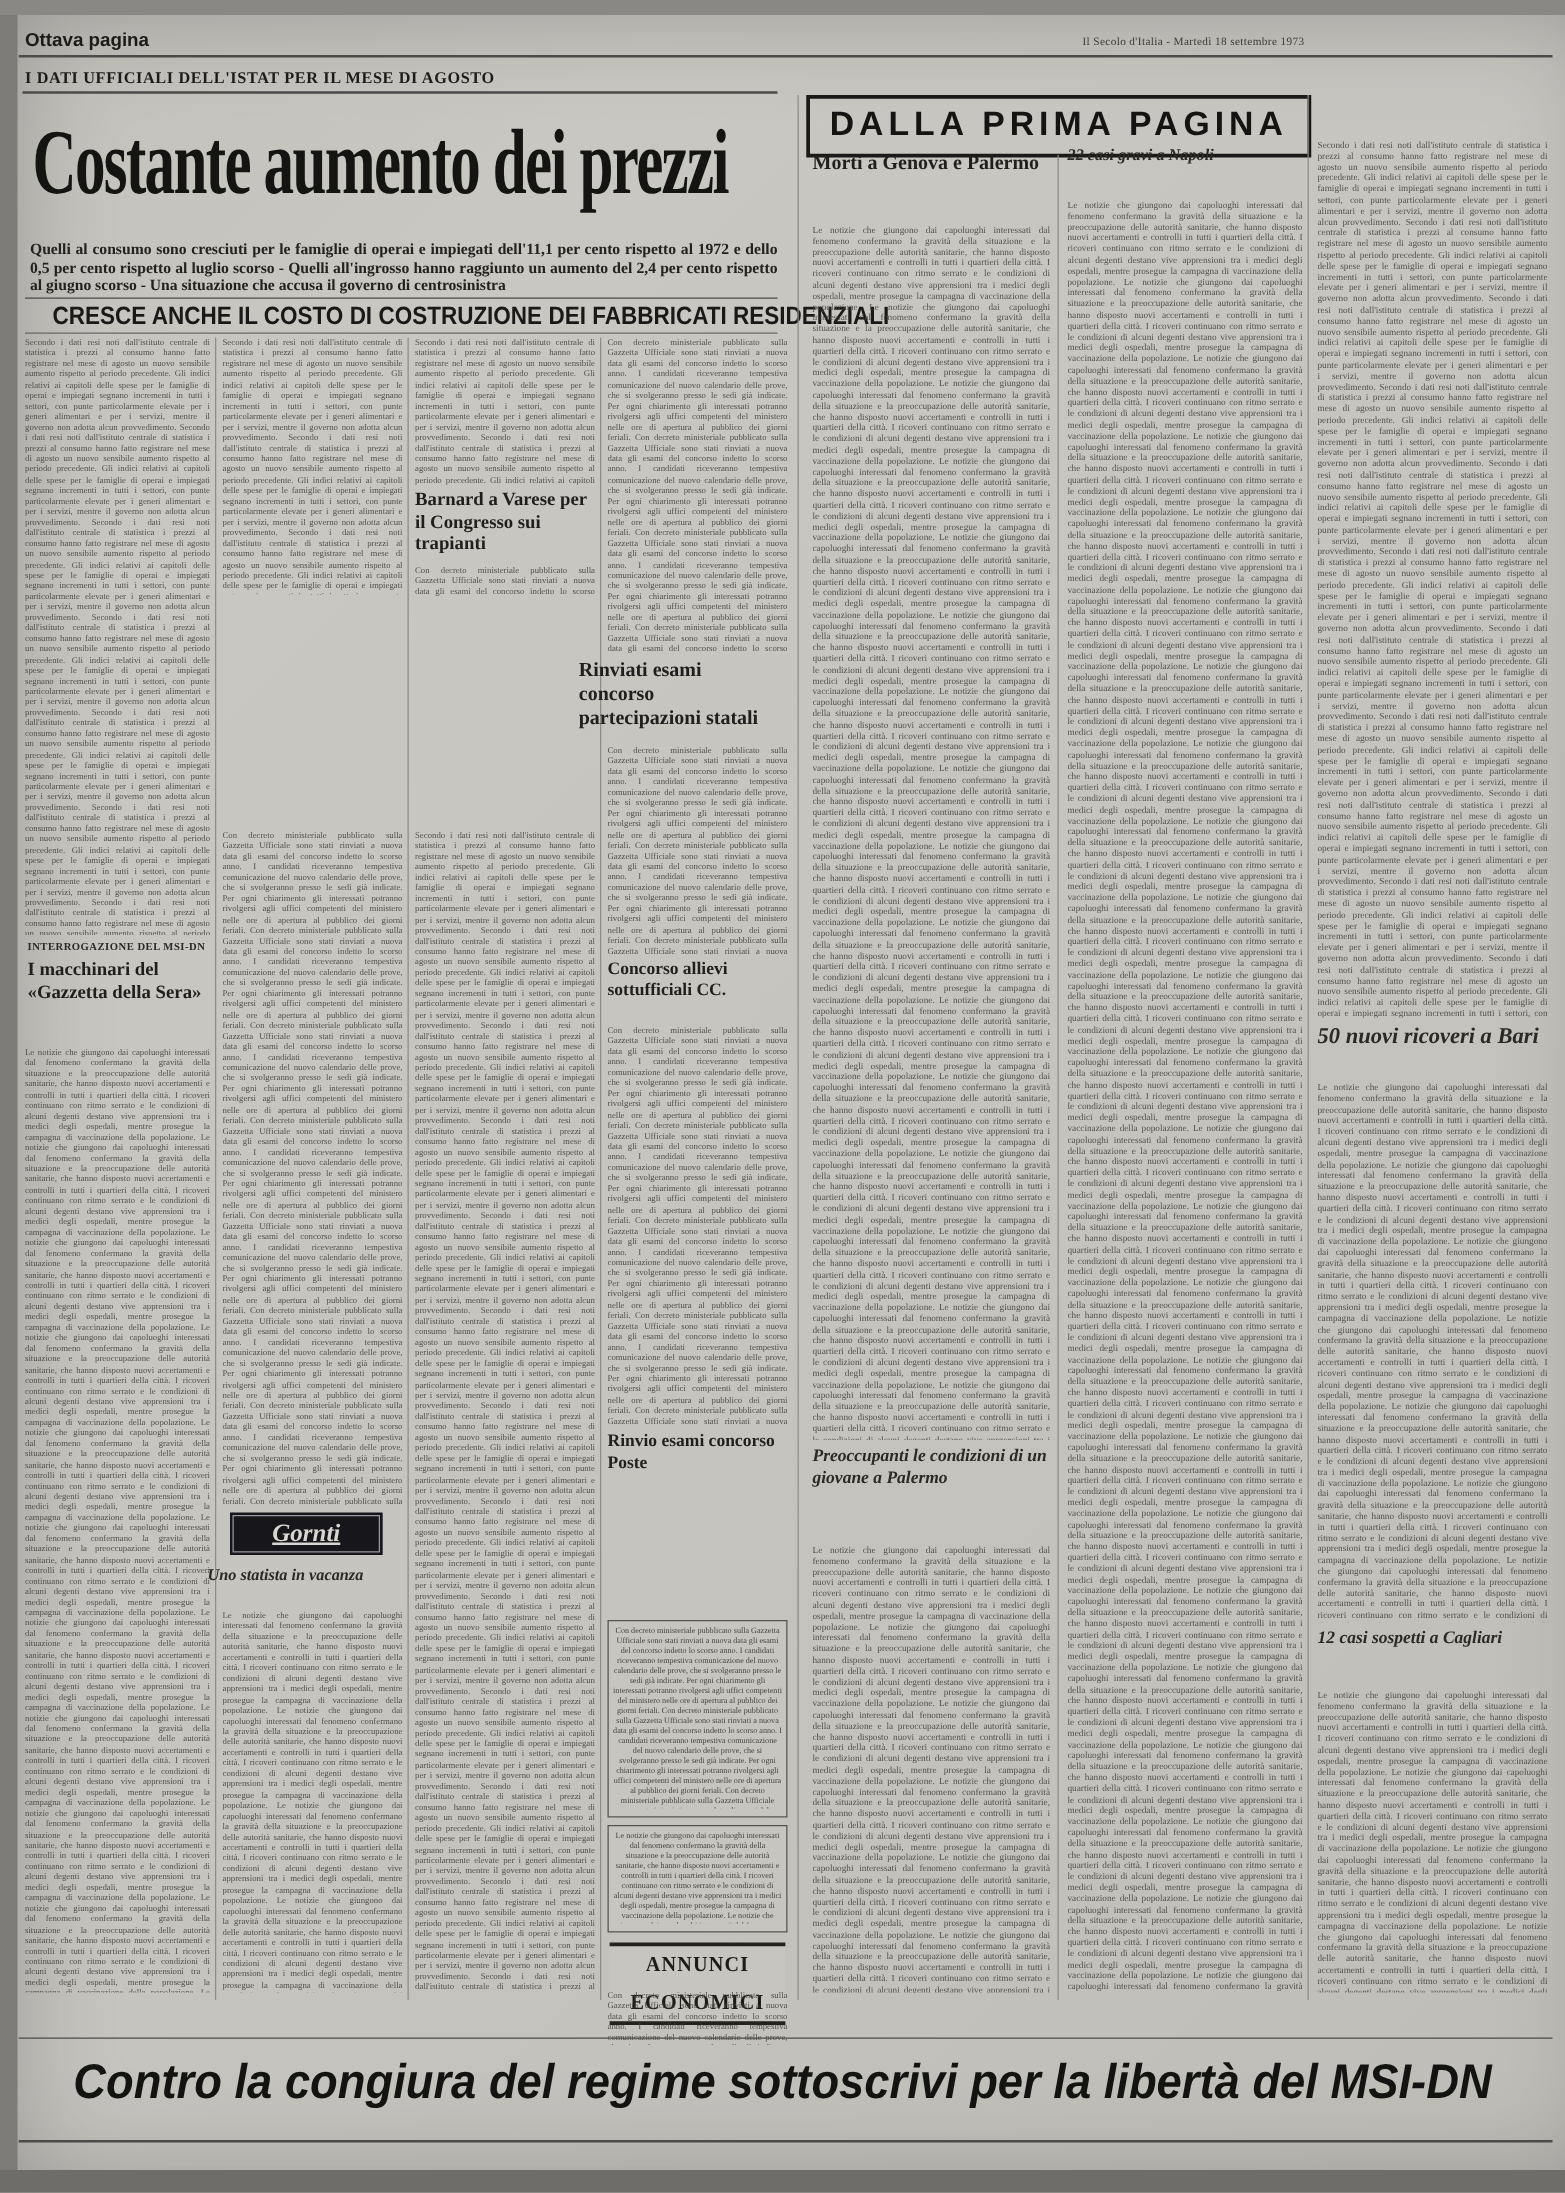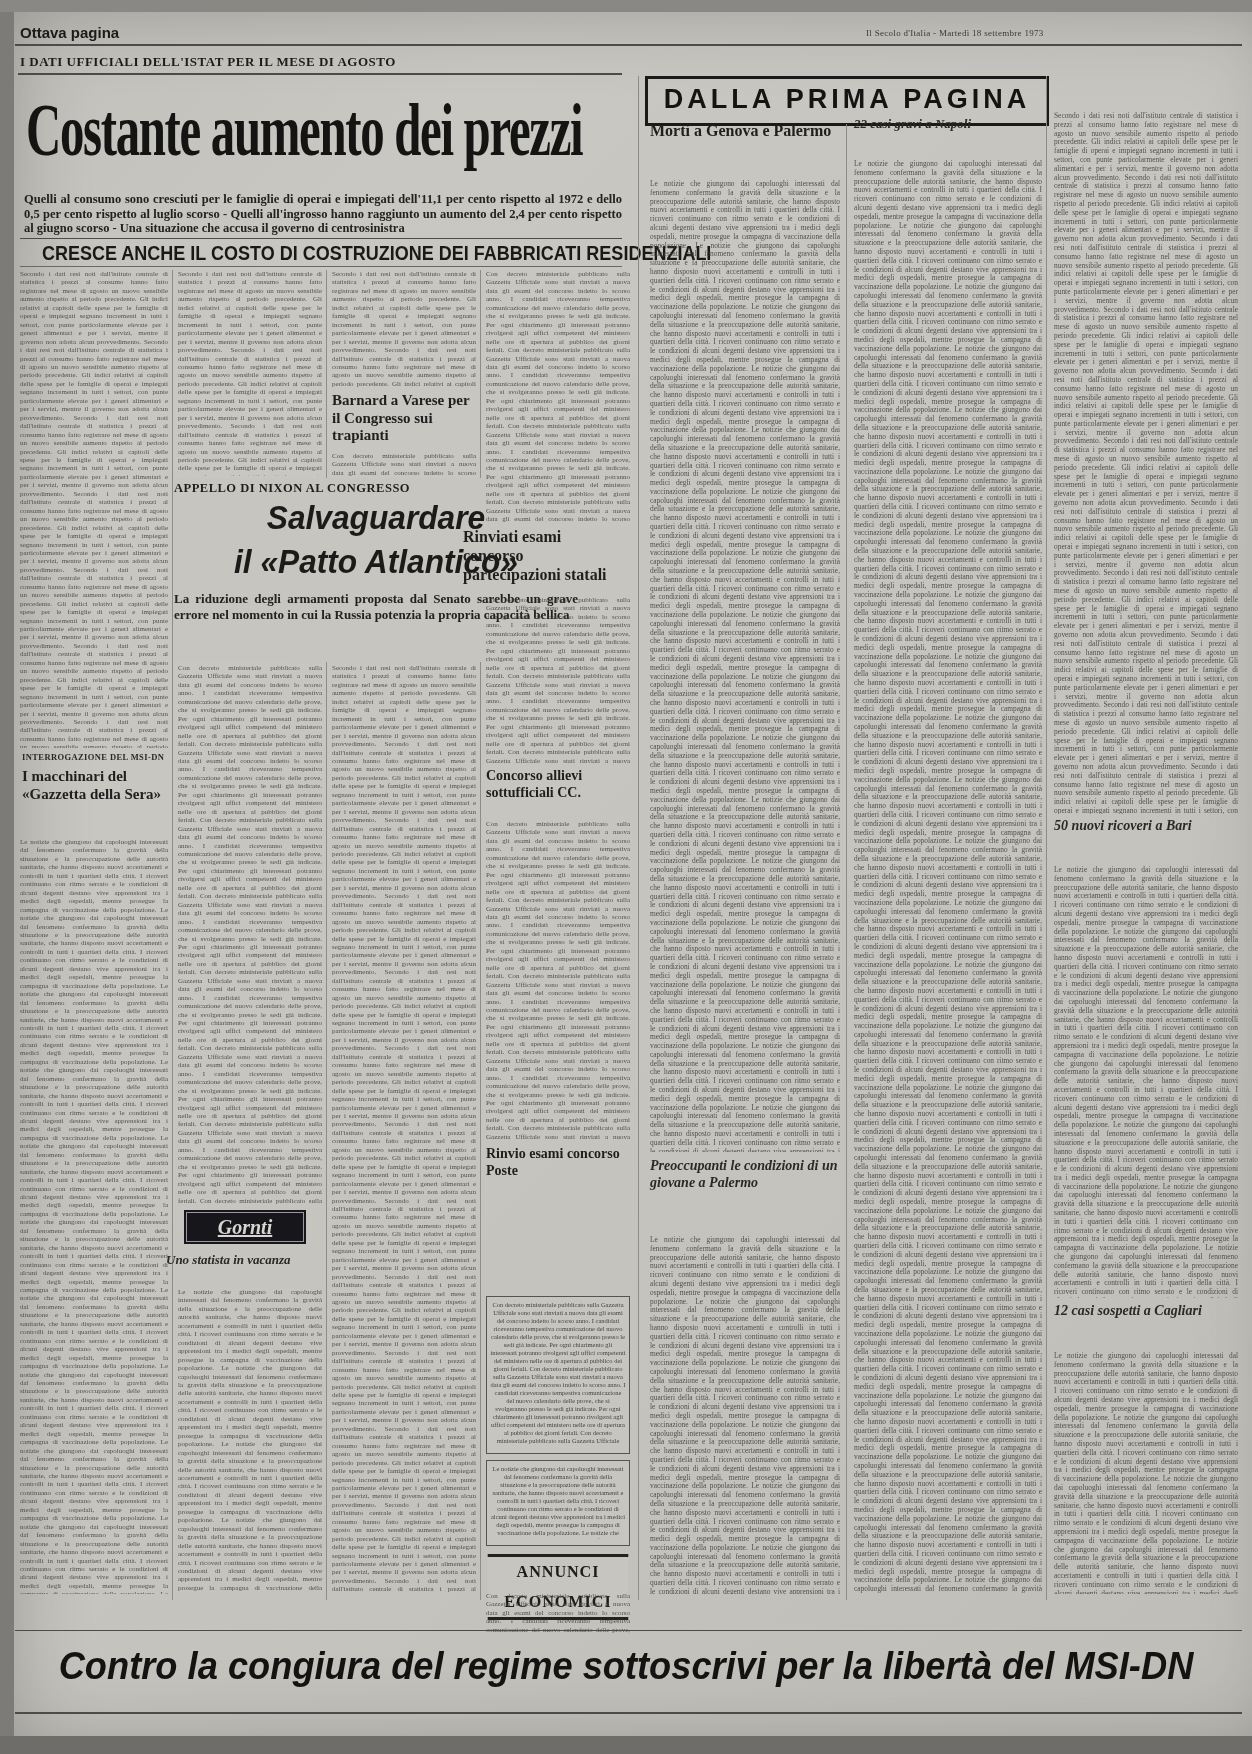--- a/index.html
+++ b/index.html
@@ -91,26 +91,20 @@
   <div class="body-block" style="left:178px;top:664px;width:144px;height:540px;">Con decreto ministeriale pubblicato sulla Gazzetta Ufficiale sono stati rinviati a nuova data gli esami del concorso indetto lo scorso anno. I candidati riceveranno tempestiva comunicazione del nuovo calendario delle prove, che si svolgeranno presso le sedi già indicate. Per ogni chiarimento gli interessati potranno rivolgersi agli uffici competenti del ministero nelle ore di apertura al pubblico dei giorni feriali. Con decreto ministeriale pubblicato sulla Gazzetta Ufficiale sono stati rinviati a nuova data gli esami del concorso indetto lo scorso anno. I candidati riceveranno tempestiva comunicazione del nuovo calendario delle prove, che si svolgeranno presso le sedi già indicate. Per ogni chiarimento gli interessati potranno rivolgersi agli uffici competenti del ministero nelle ore di apertura al pubblico dei giorni feriali. Con decreto ministeriale pubblicato sulla Gazzetta Ufficiale sono stati rinviati a nuova data gli esami del concorso indetto lo scorso anno. I candidati riceveranno tempestiva comunicazione del nuovo calendario delle prove, che si svolgeranno presso le sedi già indicate. Per ogni chiarimento gli interessati potranno rivolgersi agli uffici competenti del ministero nelle ore di apertura al pubblico dei giorni feriali. Con decreto ministeriale pubblicato sulla Gazzetta Ufficiale sono stati rinviati a nuova data gli esami del concorso indetto lo scorso anno. I candidati riceveranno tempestiva comunicazione del nuovo calendario delle prove, che si svolgeranno presso le sedi già indicate. Per ogni chiarimento gli interessati potranno rivolgersi agli uffici competenti del ministero nelle ore di apertura al pubblico dei giorni feriali. Con decreto ministeriale pubblicato sulla Gazzetta Ufficiale sono stati rinviati a nuova data gli esami del concorso indetto lo scorso anno. I candidati riceveranno tempestiva comunicazione del nuovo calendario delle prove, che si svolgeranno presso le sedi già indicate. Per ogni chiarimento gli interessati potranno rivolgersi agli uffici competenti del ministero nelle ore di apertura al pubblico dei giorni feriali. Con decreto ministeriale pubblicato sulla Gazzetta Ufficiale sono stati rinviati a nuova data gli esami del concorso indetto lo scorso anno. I candidati riceveranno tempestiva comunicazione del nuovo calendario delle prove, che si svolgeranno presso le sedi già indicate. Per ogni chiarimento gli interessati potranno rivolgersi agli uffici competenti del ministero nelle ore di apertura al pubblico dei giorni feriali. Con decreto ministeriale pubblicato sulla Gazzetta Ufficiale sono stati rinviati a nuova data gli esami del concorso indetto lo scorso anno. I candidati riceveranno tempestiva comunicazione del nuovo calendario delle prove, che si svolgeranno presso le sedi già indicate. Per ogni chiarimento gli interessati potranno rivolgersi agli uffici competenti del ministero nelle ore di apertura al pubblico dei giorni feriali. Con decreto ministeriale pubblicato sulla Gazzetta Ufficiale sono stati rinviati a nuova data gli esami del concorso indetto lo scorso anno. I candidati riceveranno tempestiva comunicazione del nuovo calendario delle prove, che si svolgeranno presso le sedi già indicate. Per ogni chiarimento gli interessati potranno rivolgersi agli uffici competenti del ministero nelle ore di apertura al pubblico dei giorni feriali. Con decreto ministeriale pubblicato sulla Gazzetta Ufficiale sono stati rinviati a nuova data gli esami del concorso indetto lo scorso anno. I candidati riceveranno tempestiva comunicazione del nuovo calendario delle prove, che si svolgeranno presso le sedi già indicate. Per ogni chiarimento gli interessati potranno rivolgersi agli uffici competenti del ministero nelle ore di apertura al pubblico dei giorni feriali. Con decreto ministeriale pubblicato sulla Gazzetta Ufficiale sono stati rinviati a nuova data gli esami del concorso indetto lo scorso anno. I candidati riceveranno tempestiva comunicazione del nuovo calendario delle prove, che si svolgeranno presso le sedi già indicate. Per ogni chiarimento gli interessati potranno rivolgersi agli uffici competenti del ministero nelle ore di apertura al pubblico dei giorni feriali.</div>
   <div class="abs logo-box" style="left:184px;top:1210px;width:122px;height:34px;text-decoration:underline;">Gornti</div>
   <div class="abs h-ital" style="left:166px;top:1252px;width:150px;font-size:13px;">Uno statista in vacanza</div>
   <div class="body-block" style="left:178px;top:1288px;width:144px;height:306px;">Le notizie che giungono dai capoluoghi interessati dal fenomeno confermano la gravità della situazione e la preoccupazione delle autorità sanitarie, che hanno disposto nuovi accertamenti e controlli in tutti i quartieri della città. I ricoveri continuano con ritmo serrato e le condizioni di alcuni degenti destano vive apprensioni tra i medici degli ospedali, mentre prosegue la campagna di vaccinazione della popolazione. Le notizie che giungono dai capoluoghi interessati dal fenomeno confermano la gravità della situazione e la preoccupazione delle autorità sanitarie, che hanno disposto nuovi accertamenti e controlli in tutti i quartieri della città. I ricoveri continuano con ritmo serrato e le condizioni di alcuni degenti destano vive apprensioni tra i medici degli ospedali, mentre prosegue la campagna di vaccinazione della popolazione. Le notizie che giungono dai capoluoghi interessati dal fenomeno confermano la gravità della situazione e la preoccupazione delle autorità sanitarie, che hanno disposto nuovi accertamenti e controlli in tutti i quartieri della città. I ricoveri continuano con ritmo serrato e le condizioni di alcuni degenti destano vive apprensioni tra i medici degli ospedali, mentre prosegue la campagna di vaccinazione della popolazione. Le notizie che giungono dai capoluoghi interessati dal fenomeno confermano la gravità della situazione e la preoccupazione delle autorità sanitarie, che hanno disposto nuovi accertamenti e controlli in tutti i quartieri della città. I ricoveri continuano con ritmo serrato e le condizioni di alcuni degenti destano vive apprensioni tra i medici degli ospedali, mentre prosegue la campagna di vaccinazione della popolazione. Le notizie che giungono dai capoluoghi interessati dal fenomeno confermano la gravità della situazione e la preoccupazione delle autorità sanitarie, che hanno disposto nuovi accertamenti e controlli in tutti i quartieri della città. I ricoveri continuano con ritmo serrato e le condizioni di alcuni degenti destano vive apprensioni tra i medici degli ospedali, mentre prosegue la campagna di vaccinazione della popolazione. Le notizie che giungono dai capoluoghi interessati dal fenomeno confermano la gravità della situazione e la preoccupazione delle autorità sanitarie, che hanno disposto nuovi accertamenti e controlli in tutti i quartieri della città. I ricoveri continuano con ritmo serrato e le condizioni di alcuni degenti destano vive apprensioni tra i medici degli ospedali, mentre prosegue la campagna di vaccinazione della popolazione.</div>
 
   <div class="body-block" style="left:332px;top:270px;width:144px;height:118px;">Secondo i dati resi noti dall'istituto centrale di statistica i prezzi al consumo hanno fatto registrare nel mese di agosto un nuovo sensibile aumento rispetto al periodo precedente. Gli indici relativi ai capitoli delle spese per le famiglie di operai e impiegati segnano incrementi in tutti i settori, con punte particolarmente elevate per i generi alimentari e per i servizi, mentre il governo non adotta alcun provvedimento. Secondo i dati resi noti dall'istituto centrale di statistica i prezzi al consumo hanno fatto registrare nel mese di agosto un nuovo sensibile aumento rispetto al periodo precedente. Gli indici relativi ai capitoli delle spese per le famiglie di operai e impiegati segnano incrementi in tutti i settori, con punte particolarmente elevate per i generi alimentari e per i servizi, mentre il governo non adotta alcun provvedimento. Secondo i dati resi noti dall'istituto centrale di statistica i prezzi al consumo hanno fatto registrare nel mese di agosto un nuovo sensibile aumento rispetto al periodo precedente. Gli indici relativi ai capitoli delle spese per le famiglie di operai e impiegati segnano incrementi in tutti i settori, con punte particolarmente elevate per i generi alimentari e per i servizi, mentre il governo non adotta alcun provvedimento.</div>
   <div class="abs h-serif" style="left:332px;top:392px;width:144px;font-size:15px;">Barnard a Varese per il Congresso sui trapianti</div>
   <div class="body-block" style="left:332px;top:452px;width:144px;height:26px;">Con decreto ministeriale pubblicato sulla Gazzetta Ufficiale sono stati rinviati a nuova data gli esami del concorso indetto lo scorso anno. I candidati riceveranno tempestiva comunicazione del nuovo calendario delle prove, che si svolgeranno presso le sedi già indicate. Per ogni chiarimento gli interessati potranno rivolgersi agli uffici competenti del ministero nelle ore di apertura al pubblico dei giorni feriali.</div>
   <div class="body-block" style="left:332px;top:664px;width:144px;height:930px;">Secondo i dati resi noti dall'istituto centrale di statistica i prezzi al consumo hanno fatto registrare nel mese di agosto un nuovo sensibile aumento rispetto al periodo precedente. Gli indici relativi ai capitoli delle spese per le famiglie di operai e impiegati segnano incrementi in tutti i settori, con punte particolarmente elevate per i generi alimentari e per i servizi, mentre il governo non adotta alcun provvedimento. Secondo i dati resi noti dall'istituto centrale di statistica i prezzi al consumo hanno fatto registrare nel mese di agosto un nuovo sensibile aumento rispetto al periodo precedente. Gli indici relativi ai capitoli delle spese per le famiglie di operai e impiegati segnano incrementi in tutti i settori, con punte particolarmente elevate per i generi alimentari e per i servizi, mentre il governo non adotta alcun provvedimento. Secondo i dati resi noti dall'istituto centrale di statistica i prezzi al consumo hanno fatto registrare nel mese di agosto un nuovo sensibile aumento rispetto al periodo precedente. Gli indici relativi ai capitoli delle spese per le famiglie di operai e impiegati segnano incrementi in tutti i settori, con punte particolarmente elevate per i generi alimentari e per i servizi, mentre il governo non adotta alcun provvedimento. Secondo i dati resi noti dall'istituto centrale di statistica i prezzi al consumo hanno fatto registrare nel mese di agosto un nuovo sensibile aumento rispetto al periodo precedente. Gli indici relativi ai capitoli delle spese per le famiglie di operai e impiegati segnano incrementi in tutti i settori, con punte particolarmente elevate per i generi alimentari e per i servizi, mentre il governo non adotta alcun provvedimento. Secondo i dati resi noti dall'istituto centrale di statistica i prezzi al consumo hanno fatto registrare nel mese di agosto un nuovo sensibile aumento rispetto al periodo precedente. Gli indici relativi ai capitoli delle spese per le famiglie di operai e impiegati segnano incrementi in tutti i settori, con punte particolarmente elevate per i generi alimentari e per i servizi, mentre il governo non adotta alcun provvedimento. Secondo i dati resi noti dall'istituto centrale di statistica i prezzi al consumo hanno fatto registrare nel mese di agosto un nuovo sensibile aumento rispetto al periodo precedente. Gli indici relativi ai capitoli delle spese per le famiglie di operai e impiegati segnano incrementi in tutti i settori, con punte particolarmente elevate per i generi alimentari e per i servizi, mentre il governo non adotta alcun provvedimento. Secondo i dati resi noti dall'istituto centrale di statistica i prezzi al consumo hanno fatto registrare nel mese di agosto un nuovo sensibile aumento rispetto al periodo precedente. Gli indici relativi ai capitoli delle spese per le famiglie di operai e impiegati segnano incrementi in tutti i settori, con punte particolarmente elevate per i generi alimentari e per i servizi, mentre il governo non adotta alcun provvedimento. Secondo i dati resi noti dall'istituto centrale di statistica i prezzi al consumo hanno fatto registrare nel mese di agosto un nuovo sensibile aumento rispetto al periodo precedente. Gli indici relativi ai capitoli delle spese per le famiglie di operai e impiegati segnano incrementi in tutti i settori, con punte particolarmente elevate per i generi alimentari e per i servizi, mentre il governo non adotta alcun provvedimento. Secondo i dati resi noti dall'istituto centrale di statistica i prezzi al consumo hanno fatto registrare nel mese di agosto un nuovo sensibile aumento rispetto al periodo precedente. Gli indici relativi ai capitoli delle spese per le famiglie di operai e impiegati segnano incrementi in tutti i settori, con punte particolarmente elevate per i generi alimentari e per i servizi, mentre il governo non adotta alcun provvedimento. Secondo i dati resi noti dall'istituto centrale di statistica i prezzi al consumo hanno fatto registrare nel mese di agosto un nuovo sensibile aumento rispetto al periodo precedente. Gli indici relativi ai capitoli delle spese per le famiglie di operai e impiegati segnano incrementi in tutti i settori, con punte particolarmente elevate per i generi alimentari e per i servizi, mentre il governo non adotta alcun provvedimento. Secondo i dati resi noti dall'istituto centrale di statistica i prezzi al consumo hanno fatto registrare nel mese di agosto un nuovo sensibile aumento rispetto al periodo precedente. Gli indici relativi ai capitoli delle spese per le famiglie di operai e impiegati segnano incrementi in tutti i settori, con punte particolarmente elevate per i generi alimentari e per i servizi, mentre il governo non adotta alcun provvedimento. Secondo i dati resi noti dall'istituto centrale di statistica i prezzi al consumo hanno fatto registrare nel mese di agosto un nuovo sensibile aumento rispetto al periodo precedente. Gli indici relativi ai capitoli delle spese per le famiglie di operai e impiegati segnano incrementi in tutti i settori, con punte particolarmente elevate per i generi alimentari e per i servizi, mentre il governo non adotta alcun provvedimento. Secondo i dati resi noti dall'istituto centrale di statistica i prezzi al consumo hanno fatto registrare nel mese di agosto un nuovo sensibile aumento rispetto al periodo precedente. Gli indici relativi ai capitoli delle spese per le famiglie di operai e impiegati segnano incrementi in tutti i settori, con punte particolarmente elevate per i generi alimentari e per i servizi, mentre il governo non adotta alcun provvedimento. Secondo i dati resi noti dall'istituto centrale di statistica i prezzi al consumo hanno fatto registrare nel mese di agosto un nuovo sensibile aumento rispetto al periodo precedente. Gli indici relativi ai capitoli delle spese per le famiglie di operai e impiegati segnano incrementi in tutti i settori, con punte particolarmente elevate per i generi alimentari e per i servizi, mentre il governo non adotta alcun provvedimento. Secondo i dati resi noti dall'istituto centrale di statistica i prezzi al consumo hanno fatto registrare nel mese di agosto un nuovo sensibile aumento rispetto al periodo precedente. Gli indici relativi ai capitoli delle spese per le famiglie di operai e impiegati segnano incrementi in tutti i settori, con punte particolarmente elevate per i generi alimentari e per i servizi, mentre il governo non adotta alcun provvedimento. Secondo i dati resi noti dall'istituto centrale di statistica i prezzi al consumo hanno fatto registrare nel mese di agosto un nuovo sensibile aumento rispetto al periodo precedente. Gli indici relativi ai capitoli delle spese per le famiglie di operai e impiegati segnano incrementi in tutti i settori, con punte particolarmente elevate per i generi alimentari e per i servizi, mentre il governo non adotta alcun provvedimento. Secondo i dati resi noti dall'istituto centrale di statistica i prezzi al consumo hanno fatto registrare nel mese di agosto un nuovo sensibile aumento rispetto al periodo precedente. Gli indici relativi ai capitoli delle spese per le famiglie di operai e impiegati segnano incrementi in tutti i settori, con punte particolarmente elevate per i generi alimentari e per i servizi, mentre il governo non adotta alcun provvedimento. Secondo i dati resi noti dall'istituto centrale di statistica i prezzi al consumo hanno fatto registrare nel mese di agosto un nuovo sensibile aumento rispetto al periodo precedente. Gli indici relativi ai capitoli delle spese per le famiglie di operai e impiegati segnano incrementi in tutti i settori, con punte particolarmente elevate per i generi alimentari e per i servizi, mentre il governo non adotta alcun provvedimento.</div>
 
-  <div class="abs cover" style="left:174px;top:478px;width:404px;height:184px;">
-    <div class="nixon-kicker" style="padding-top:3px;">APPELLO DI NIXON AL CONGRESSO</div>
-    <div class="nixon-head">Salvaguardare</div>
-    <div class="nixon-head">il «Patto Atlantico»</div>
-    <div class="nixon-deck" style="margin-top:7px;">La riduzione degli armamenti proposta dal Senato sarebbe un grave errore nel momento in cui la Russia potenzia la propria capacità bellica</div>
-  </div>
 
   <div class="body-block" style="left:486px;top:270px;width:144px;height:254px;">Con decreto ministeriale pubblicato sulla Gazzetta Ufficiale sono stati rinviati a nuova data gli esami del concorso indetto lo scorso anno. I candidati riceveranno tempestiva comunicazione del nuovo calendario delle prove, che si svolgeranno presso le sedi già indicate. Per ogni chiarimento gli interessati potranno rivolgersi agli uffici competenti del ministero nelle ore di apertura al pubblico dei giorni feriali. Con decreto ministeriale pubblicato sulla Gazzetta Ufficiale sono stati rinviati a nuova data gli esami del concorso indetto lo scorso anno. I candidati riceveranno tempestiva comunicazione del nuovo calendario delle prove, che si svolgeranno presso le sedi già indicate. Per ogni chiarimento gli interessati potranno rivolgersi agli uffici competenti del ministero nelle ore di apertura al pubblico dei giorni feriali. Con decreto ministeriale pubblicato sulla Gazzetta Ufficiale sono stati rinviati a nuova data gli esami del concorso indetto lo scorso anno. I candidati riceveranno tempestiva comunicazione del nuovo calendario delle prove, che si svolgeranno presso le sedi già indicate. Per ogni chiarimento gli interessati potranno rivolgersi agli uffici competenti del ministero nelle ore di apertura al pubblico dei giorni feriali. Con decreto ministeriale pubblicato sulla Gazzetta Ufficiale sono stati rinviati a nuova data gli esami del concorso indetto lo scorso anno. I candidati riceveranno tempestiva comunicazione del nuovo calendario delle prove, che si svolgeranno presso le sedi già indicate. Per ogni chiarimento gli interessati potranno rivolgersi agli uffici competenti del ministero nelle ore di apertura al pubblico dei giorni feriali. Con decreto ministeriale pubblicato sulla Gazzetta Ufficiale sono stati rinviati a nuova data gli esami del concorso indetto lo scorso anno. I candidati riceveranno tempestiva comunicazione del nuovo calendario delle prove, che si svolgeranno presso le sedi già indicate. Per ogni chiarimento gli interessati potranno rivolgersi agli uffici competenti del ministero nelle ore di apertura al pubblico dei giorni feriali. Con decreto ministeriale pubblicato sulla Gazzetta Ufficiale sono stati rinviati a nuova data gli esami del concorso indetto lo scorso anno. I candidati riceveranno tempestiva comunicazione del nuovo calendario delle prove, che si svolgeranno presso le sedi già indicate. Per ogni chiarimento gli interessati potranno rivolgersi agli uffici competenti del ministero nelle ore di apertura al pubblico dei giorni feriali.</div>
   <div class="abs h-serif" style="left:463px;top:528px;width:144px;font-size:16px;">Rinviati esami concorso partecipazioni statali</div>
   <div class="body-block" style="left:486px;top:596px;width:144px;height:168px;">Con decreto ministeriale pubblicato sulla Gazzetta Ufficiale sono stati rinviati a nuova data gli esami del concorso indetto lo scorso anno. I candidati riceveranno tempestiva comunicazione del nuovo calendario delle prove, che si svolgeranno presso le sedi già indicate. Per ogni chiarimento gli interessati potranno rivolgersi agli uffici competenti del ministero nelle ore di apertura al pubblico dei giorni feriali. Con decreto ministeriale pubblicato sulla Gazzetta Ufficiale sono stati rinviati a nuova data gli esami del concorso indetto lo scorso anno. I candidati riceveranno tempestiva comunicazione del nuovo calendario delle prove, che si svolgeranno presso le sedi già indicate. Per ogni chiarimento gli interessati potranno rivolgersi agli uffici competenti del ministero nelle ore di apertura al pubblico dei giorni feriali. Con decreto ministeriale pubblicato sulla Gazzetta Ufficiale sono stati rinviati a nuova data gli esami del concorso indetto lo scorso anno. I candidati riceveranno tempestiva comunicazione del nuovo calendario delle prove, che si svolgeranno presso le sedi già indicate. Per ogni chiarimento gli interessati potranno rivolgersi agli uffici competenti del ministero nelle ore di apertura al pubblico dei giorni feriali. Con decreto ministeriale pubblicato sulla Gazzetta Ufficiale sono stati rinviati a nuova data gli esami del concorso indetto lo scorso anno. I candidati riceveranno tempestiva comunicazione del nuovo calendario delle prove, che si svolgeranno presso le sedi già indicate. Per ogni chiarimento gli interessati potranno rivolgersi agli uffici competenti del ministero nelle ore di apertura al pubblico dei giorni feriali.</div>
   <div class="abs h-serif" style="left:486px;top:768px;width:144px;font-size:14px;">Concorso allievi sottufficiali CC.</div>
   <div class="body-block" style="left:486px;top:820px;width:144px;height:320px;">Con decreto ministeriale pubblicato sulla Gazzetta Ufficiale sono stati rinviati a nuova data gli esami del concorso indetto lo scorso anno. I candidati riceveranno tempestiva comunicazione del nuovo calendario delle prove, che si svolgeranno presso le sedi già indicate. Per ogni chiarimento gli interessati potranno rivolgersi agli uffici competenti del ministero nelle ore di apertura al pubblico dei giorni feriali. Con decreto ministeriale pubblicato sulla Gazzetta Ufficiale sono stati rinviati a nuova data gli esami del concorso indetto lo scorso anno. I candidati riceveranno tempestiva comunicazione del nuovo calendario delle prove, che si svolgeranno presso le sedi già indicate. Per ogni chiarimento gli interessati potranno rivolgersi agli uffici competenti del ministero nelle ore di apertura al pubblico dei giorni feriali. Con decreto ministeriale pubblicato sulla Gazzetta Ufficiale sono stati rinviati a nuova data gli esami del concorso indetto lo scorso anno. I candidati riceveranno tempestiva comunicazione del nuovo calendario delle prove, che si svolgeranno presso le sedi già indicate. Per ogni chiarimento gli interessati potranno rivolgersi agli uffici competenti del ministero nelle ore di apertura al pubblico dei giorni feriali. Con decreto ministeriale pubblicato sulla Gazzetta Ufficiale sono stati rinviati a nuova data gli esami del concorso indetto lo scorso anno. I candidati riceveranno tempestiva comunicazione del nuovo calendario delle prove, che si svolgeranno presso le sedi già indicate. Per ogni chiarimento gli interessati potranno rivolgersi agli uffici competenti del ministero nelle ore di apertura al pubblico dei giorni feriali. Con decreto ministeriale pubblicato sulla Gazzetta Ufficiale sono stati rinviati a nuova data gli esami del concorso indetto lo scorso anno. I candidati riceveranno tempestiva comunicazione del nuovo calendario delle prove, che si svolgeranno presso le sedi già indicate. Per ogni chiarimento gli interessati potranno rivolgersi agli uffici competenti del ministero nelle ore di apertura al pubblico dei giorni feriali. Con decreto ministeriale pubblicato sulla Gazzetta Ufficiale sono stati rinviati a nuova data gli esami del concorso indetto lo scorso anno. I candidati riceveranno tempestiva comunicazione del nuovo calendario delle prove, che si svolgeranno presso le sedi già indicate. Per ogni chiarimento gli interessati potranno rivolgersi agli uffici competenti del ministero nelle ore di apertura al pubblico dei giorni feriali. Con decreto ministeriale pubblicato sulla Gazzetta Ufficiale sono stati rinviati a nuova data gli esami del concorso indetto lo scorso anno. I candidati riceveranno tempestiva comunicazione del nuovo calendario delle prove, che si svolgeranno presso le sedi già indicate. Per ogni chiarimento gli interessati potranno rivolgersi agli uffici competenti del ministero nelle ore di apertura al pubblico dei giorni feriali.</div>
   <div class="abs h-serif" style="left:486px;top:1146px;width:144px;font-size:14px;">Rinvio esami concorso Poste</div>
 
 
   <div class="abs names-box cover" style="left:486px;top:1296px;width:144px;height:158px;padding:4px 3px;box-sizing:border-box;">
@@ -125,21 +119,21 @@
 
   <div class="abs h-serif" style="left:650px;top:122px;width:192px;font-size:16px;">Morti a Genova e Palermo</div>
   <div class="body-block lg" style="left:650px;top:180px;width:190px;height:972px;">Le notizie che giungono dai capoluoghi interessati dal fenomeno confermano la gravità della situazione e la preoccupazione delle autorità sanitarie, che hanno disposto nuovi accertamenti e controlli in tutti i quartieri della città. I ricoveri continuano con ritmo serrato e le condizioni di alcuni degenti destano vive apprensioni tra i medici degli ospedali, mentre prosegue la campagna di vaccinazione della popolazione. Le notizie che giungono dai capoluoghi interessati dal fenomeno confermano la gravità della situazione e la preoccupazione delle autorità sanitarie, che hanno disposto nuovi accertamenti e controlli in tutti i quartieri della città. I ricoveri continuano con ritmo serrato e le condizioni di alcuni degenti destano vive apprensioni tra i medici degli ospedali, mentre prosegue la campagna di vaccinazione della popolazione. Le notizie che giungono dai capoluoghi interessati dal fenomeno confermano la gravità della situazione e la preoccupazione delle autorità sanitarie, che hanno disposto nuovi accertamenti e controlli in tutti i quartieri della città. I ricoveri continuano con ritmo serrato e le condizioni di alcuni degenti destano vive apprensioni tra i medici degli ospedali, mentre prosegue la campagna di vaccinazione della popolazione. Le notizie che giungono dai capoluoghi interessati dal fenomeno confermano la gravità della situazione e la preoccupazione delle autorità sanitarie, che hanno disposto nuovi accertamenti e controlli in tutti i quartieri della città. I ricoveri continuano con ritmo serrato e le condizioni di alcuni degenti destano vive apprensioni tra i medici degli ospedali, mentre prosegue la campagna di vaccinazione della popolazione. Le notizie che giungono dai capoluoghi interessati dal fenomeno confermano la gravità della situazione e la preoccupazione delle autorità sanitarie, che hanno disposto nuovi accertamenti e controlli in tutti i quartieri della città. I ricoveri continuano con ritmo serrato e le condizioni di alcuni degenti destano vive apprensioni tra i medici degli ospedali, mentre prosegue la campagna di vaccinazione della popolazione. Le notizie che giungono dai capoluoghi interessati dal fenomeno confermano la gravità della situazione e la preoccupazione delle autorità sanitarie, che hanno disposto nuovi accertamenti e controlli in tutti i quartieri della città. I ricoveri continuano con ritmo serrato e le condizioni di alcuni degenti destano vive apprensioni tra i medici degli ospedali, mentre prosegue la campagna di vaccinazione della popolazione. Le notizie che giungono dai capoluoghi interessati dal fenomeno confermano la gravità della situazione e la preoccupazione delle autorità sanitarie, che hanno disposto nuovi accertamenti e controlli in tutti i quartieri della città. I ricoveri continuano con ritmo serrato e le condizioni di alcuni degenti destano vive apprensioni tra i medici degli ospedali, mentre prosegue la campagna di vaccinazione della popolazione. Le notizie che giungono dai capoluoghi interessati dal fenomeno confermano la gravità della situazione e la preoccupazione delle autorità sanitarie, che hanno disposto nuovi accertamenti e controlli in tutti i quartieri della città. I ricoveri continuano con ritmo serrato e le condizioni di alcuni degenti destano vive apprensioni tra i medici degli ospedali, mentre prosegue la campagna di vaccinazione della popolazione. Le notizie che giungono dai capoluoghi interessati dal fenomeno confermano la gravità della situazione e la preoccupazione delle autorità sanitarie, che hanno disposto nuovi accertamenti e controlli in tutti i quartieri della città. I ricoveri continuano con ritmo serrato e le condizioni di alcuni degenti destano vive apprensioni tra i medici degli ospedali, mentre prosegue la campagna di vaccinazione della popolazione. Le notizie che giungono dai capoluoghi interessati dal fenomeno confermano la gravità della situazione e la preoccupazione delle autorità sanitarie, che hanno disposto nuovi accertamenti e controlli in tutti i quartieri della città. I ricoveri continuano con ritmo serrato e le condizioni di alcuni degenti destano vive apprensioni tra i medici degli ospedali, mentre prosegue la campagna di vaccinazione della popolazione. Le notizie che giungono dai capoluoghi interessati dal fenomeno confermano la gravità della situazione e la preoccupazione delle autorità sanitarie, che hanno disposto nuovi accertamenti e controlli in tutti i quartieri della città. I ricoveri continuano con ritmo serrato e le condizioni di alcuni degenti destano vive apprensioni tra i medici degli ospedali, mentre prosegue la campagna di vaccinazione della popolazione. Le notizie che giungono dai capoluoghi interessati dal fenomeno confermano la gravità della situazione e la preoccupazione delle autorità sanitarie, che hanno disposto nuovi accertamenti e controlli in tutti i quartieri della città. I ricoveri continuano con ritmo serrato e le condizioni di alcuni degenti destano vive apprensioni tra i medici degli ospedali, mentre prosegue la campagna di vaccinazione della popolazione. Le notizie che giungono dai capoluoghi interessati dal fenomeno confermano la gravità della situazione e la preoccupazione delle autorità sanitarie, che hanno disposto nuovi accertamenti e controlli in tutti i quartieri della città. I ricoveri continuano con ritmo serrato e le condizioni di alcuni degenti destano vive apprensioni tra i medici degli ospedali, mentre prosegue la campagna di vaccinazione della popolazione. Le notizie che giungono dai capoluoghi interessati dal fenomeno confermano la gravità della situazione e la preoccupazione delle autorità sanitarie, che hanno disposto nuovi accertamenti e controlli in tutti i quartieri della città. I ricoveri continuano con ritmo serrato e le condizioni di alcuni degenti destano vive apprensioni tra i medici degli ospedali, mentre prosegue la campagna di vaccinazione della popolazione. Le notizie che giungono dai capoluoghi interessati dal fenomeno confermano la gravità della situazione e la preoccupazione delle autorità sanitarie, che hanno disposto nuovi accertamenti e controlli in tutti i quartieri della città. I ricoveri continuano con ritmo serrato e le condizioni di alcuni degenti destano vive apprensioni tra i medici degli ospedali, mentre prosegue la campagna di vaccinazione della popolazione. Le notizie che giungono dai capoluoghi interessati dal fenomeno confermano la gravità della situazione e la preoccupazione delle autorità sanitarie, che hanno disposto nuovi accertamenti e controlli in tutti i quartieri della città. I ricoveri continuano con ritmo serrato e le condizioni di alcuni degenti destano vive apprensioni tra i medici degli ospedali, mentre prosegue la campagna di vaccinazione della popolazione. Le notizie che giungono dai capoluoghi interessati dal fenomeno confermano la gravità della situazione e la preoccupazione delle autorità sanitarie, che hanno disposto nuovi accertamenti e controlli in tutti i quartieri della città. I ricoveri continuano con ritmo serrato e le condizioni di alcuni degenti destano vive apprensioni tra i medici degli ospedali, mentre prosegue la campagna di vaccinazione della popolazione. Le notizie che giungono dai capoluoghi interessati dal fenomeno confermano la gravità della situazione e la preoccupazione delle autorità sanitarie, che hanno disposto nuovi accertamenti e controlli in tutti i quartieri della città. I ricoveri continuano con ritmo serrato e le condizioni di alcuni degenti destano vive apprensioni tra i medici degli ospedali, mentre prosegue la campagna di vaccinazione della popolazione.</div>
   <div class="abs h-ital" style="left:650px;top:1158px;width:190px;font-size:14px;">Preoccupanti le condizioni di un giovane a Palermo</div>
   <div class="body-block lg" style="left:650px;top:1236px;width:190px;height:358px;">Le notizie che giungono dai capoluoghi interessati dal fenomeno confermano la gravità della situazione e la preoccupazione delle autorità sanitarie, che hanno disposto nuovi accertamenti e controlli in tutti i quartieri della città. I ricoveri continuano con ritmo serrato e le condizioni di alcuni degenti destano vive apprensioni tra i medici degli ospedali, mentre prosegue la campagna di vaccinazione della popolazione. Le notizie che giungono dai capoluoghi interessati dal fenomeno confermano la gravità della situazione e la preoccupazione delle autorità sanitarie, che hanno disposto nuovi accertamenti e controlli in tutti i quartieri della città. I ricoveri continuano con ritmo serrato e le condizioni di alcuni degenti destano vive apprensioni tra i medici degli ospedali, mentre prosegue la campagna di vaccinazione della popolazione. Le notizie che giungono dai capoluoghi interessati dal fenomeno confermano la gravità della situazione e la preoccupazione delle autorità sanitarie, che hanno disposto nuovi accertamenti e controlli in tutti i quartieri della città. I ricoveri continuano con ritmo serrato e le condizioni di alcuni degenti destano vive apprensioni tra i medici degli ospedali, mentre prosegue la campagna di vaccinazione della popolazione. Le notizie che giungono dai capoluoghi interessati dal fenomeno confermano la gravità della situazione e la preoccupazione delle autorità sanitarie, che hanno disposto nuovi accertamenti e controlli in tutti i quartieri della città. I ricoveri continuano con ritmo serrato e le condizioni di alcuni degenti destano vive apprensioni tra i medici degli ospedali, mentre prosegue la campagna di vaccinazione della popolazione. Le notizie che giungono dai capoluoghi interessati dal fenomeno confermano la gravità della situazione e la preoccupazione delle autorità sanitarie, che hanno disposto nuovi accertamenti e controlli in tutti i quartieri della città. I ricoveri continuano con ritmo serrato e le condizioni di alcuni degenti destano vive apprensioni tra i medici degli ospedali, mentre prosegue la campagna di vaccinazione della popolazione. Le notizie che giungono dai capoluoghi interessati dal fenomeno confermano la gravità della situazione e la preoccupazione delle autorità sanitarie, che hanno disposto nuovi accertamenti e controlli in tutti i quartieri della città. I ricoveri continuano con ritmo serrato e le condizioni di alcuni degenti destano vive apprensioni tra i medici degli ospedali, mentre prosegue la campagna di vaccinazione della popolazione. Le notizie che giungono dai capoluoghi interessati dal fenomeno confermano la gravità della situazione e la preoccupazione delle autorità sanitarie, che hanno disposto nuovi accertamenti e controlli in tutti i quartieri della città. I ricoveri continuano con ritmo serrato e le condizioni di alcuni degenti destano vive apprensioni tra i medici degli ospedali, mentre prosegue la campagna di vaccinazione della popolazione. Le notizie che giungono dai capoluoghi interessati dal fenomeno confermano la gravità della situazione e la preoccupazione delle autorità sanitarie, che hanno disposto nuovi accertamenti e controlli in tutti i quartieri della città. I ricoveri continuano con ritmo serrato e le condizioni di alcuni degenti destano vive apprensioni tra i medici degli ospedali, mentre prosegue la campagna di vaccinazione della popolazione.</div>
 
   <div class="abs h-ital" style="left:854px;top:116px;width:188px;font-size:13px;">22 casi gravi a Napoli</div>
   <div class="body-block lg" style="left:854px;top:160px;width:188px;height:1434px;">Le notizie che giungono dai capoluoghi interessati dal fenomeno confermano la gravità della situazione e la preoccupazione delle autorità sanitarie, che hanno disposto nuovi accertamenti e controlli in tutti i quartieri della città. I ricoveri continuano con ritmo serrato e le condizioni di alcuni degenti destano vive apprensioni tra i medici degli ospedali, mentre prosegue la campagna di vaccinazione della popolazione. Le notizie che giungono dai capoluoghi interessati dal fenomeno confermano la gravità della situazione e la preoccupazione delle autorità sanitarie, che hanno disposto nuovi accertamenti e controlli in tutti i quartieri della città. I ricoveri continuano con ritmo serrato e le condizioni di alcuni degenti destano vive apprensioni tra i medici degli ospedali, mentre prosegue la campagna di vaccinazione della popolazione. Le notizie che giungono dai capoluoghi interessati dal fenomeno confermano la gravità della situazione e la preoccupazione delle autorità sanitarie, che hanno disposto nuovi accertamenti e controlli in tutti i quartieri della città. I ricoveri continuano con ritmo serrato e le condizioni di alcuni degenti destano vive apprensioni tra i medici degli ospedali, mentre prosegue la campagna di vaccinazione della popolazione. Le notizie che giungono dai capoluoghi interessati dal fenomeno confermano la gravità della situazione e la preoccupazione delle autorità sanitarie, che hanno disposto nuovi accertamenti e controlli in tutti i quartieri della città. I ricoveri continuano con ritmo serrato e le condizioni di alcuni degenti destano vive apprensioni tra i medici degli ospedali, mentre prosegue la campagna di vaccinazione della popolazione. Le notizie che giungono dai capoluoghi interessati dal fenomeno confermano la gravità della situazione e la preoccupazione delle autorità sanitarie, che hanno disposto nuovi accertamenti e controlli in tutti i quartieri della città. I ricoveri continuano con ritmo serrato e le condizioni di alcuni degenti destano vive apprensioni tra i medici degli ospedali, mentre prosegue la campagna di vaccinazione della popolazione. Le notizie che giungono dai capoluoghi interessati dal fenomeno confermano la gravità della situazione e la preoccupazione delle autorità sanitarie, che hanno disposto nuovi accertamenti e controlli in tutti i quartieri della città. I ricoveri continuano con ritmo serrato e le condizioni di alcuni degenti destano vive apprensioni tra i medici degli ospedali, mentre prosegue la campagna di vaccinazione della popolazione. Le notizie che giungono dai capoluoghi interessati dal fenomeno confermano la gravità della situazione e la preoccupazione delle autorità sanitarie, che hanno disposto nuovi accertamenti e controlli in tutti i quartieri della città. I ricoveri continuano con ritmo serrato e le condizioni di alcuni degenti destano vive apprensioni tra i medici degli ospedali, mentre prosegue la campagna di vaccinazione della popolazione. Le notizie che giungono dai capoluoghi interessati dal fenomeno confermano la gravità della situazione e la preoccupazione delle autorità sanitarie, che hanno disposto nuovi accertamenti e controlli in tutti i quartieri della città. I ricoveri continuano con ritmo serrato e le condizioni di alcuni degenti destano vive apprensioni tra i medici degli ospedali, mentre prosegue la campagna di vaccinazione della popolazione. Le notizie che giungono dai capoluoghi interessati dal fenomeno confermano la gravità della situazione e la preoccupazione delle autorità sanitarie, che hanno disposto nuovi accertamenti e controlli in tutti i quartieri della città. I ricoveri continuano con ritmo serrato e le condizioni di alcuni degenti destano vive apprensioni tra i medici degli ospedali, mentre prosegue la campagna di vaccinazione della popolazione. Le notizie che giungono dai capoluoghi interessati dal fenomeno confermano la gravità della situazione e la preoccupazione delle autorità sanitarie, che hanno disposto nuovi accertamenti e controlli in tutti i quartieri della città. I ricoveri continuano con ritmo serrato e le condizioni di alcuni degenti destano vive apprensioni tra i medici degli ospedali, mentre prosegue la campagna di vaccinazione della popolazione. Le notizie che giungono dai capoluoghi interessati dal fenomeno confermano la gravità della situazione e la preoccupazione delle autorità sanitarie, che hanno disposto nuovi accertamenti e controlli in tutti i quartieri della città. I ricoveri continuano con ritmo serrato e le condizioni di alcuni degenti destano vive apprensioni tra i medici degli ospedali, mentre prosegue la campagna di vaccinazione della popolazione. Le notizie che giungono dai capoluoghi interessati dal fenomeno confermano la gravità della situazione e la preoccupazione delle autorità sanitarie, che hanno disposto nuovi accertamenti e controlli in tutti i quartieri della città. I ricoveri continuano con ritmo serrato e le condizioni di alcuni degenti destano vive apprensioni tra i medici degli ospedali, mentre prosegue la campagna di vaccinazione della popolazione. Le notizie che giungono dai capoluoghi interessati dal fenomeno confermano la gravità della situazione e la preoccupazione delle autorità sanitarie, che hanno disposto nuovi accertamenti e controlli in tutti i quartieri della città. I ricoveri continuano con ritmo serrato e le condizioni di alcuni degenti destano vive apprensioni tra i medici degli ospedali, mentre prosegue la campagna di vaccinazione della popolazione. Le notizie che giungono dai capoluoghi interessati dal fenomeno confermano la gravità della situazione e la preoccupazione delle autorità sanitarie, che hanno disposto nuovi accertamenti e controlli in tutti i quartieri della città. I ricoveri continuano con ritmo serrato e le condizioni di alcuni degenti destano vive apprensioni tra i medici degli ospedali, mentre prosegue la campagna di vaccinazione della popolazione. Le notizie che giungono dai capoluoghi interessati dal fenomeno confermano la gravità della situazione e la preoccupazione delle autorità sanitarie, che hanno disposto nuovi accertamenti e controlli in tutti i quartieri della città. I ricoveri continuano con ritmo serrato e le condizioni di alcuni degenti destano vive apprensioni tra i medici degli ospedali, mentre prosegue la campagna di vaccinazione della popolazione. Le notizie che giungono dai capoluoghi interessati dal fenomeno confermano la gravità della situazione e la preoccupazione delle autorità sanitarie, che hanno disposto nuovi accertamenti e controlli in tutti i quartieri della città. I ricoveri continuano con ritmo serrato e le condizioni di alcuni degenti destano vive apprensioni tra i medici degli ospedali, mentre prosegue la campagna di vaccinazione della popolazione. Le notizie che giungono dai capoluoghi interessati dal fenomeno confermano la gravità della situazione e la preoccupazione delle autorità sanitarie, che hanno disposto nuovi accertamenti e controlli in tutti i quartieri della città. I ricoveri continuano con ritmo serrato e le condizioni di alcuni degenti destano vive apprensioni tra i medici degli ospedali, mentre prosegue la campagna di vaccinazione della popolazione. Le notizie che giungono dai capoluoghi interessati dal fenomeno confermano la gravità della situazione e la preoccupazione delle autorità sanitarie, che hanno disposto nuovi accertamenti e controlli in tutti i quartieri della città. I ricoveri continuano con ritmo serrato e le condizioni di alcuni degenti destano vive apprensioni tra i medici degli ospedali, mentre prosegue la campagna di vaccinazione della popolazione. Le notizie che giungono dai capoluoghi interessati dal fenomeno confermano la gravità della situazione e la preoccupazione delle autorità sanitarie, che hanno disposto nuovi accertamenti e controlli in tutti i quartieri della città. I ricoveri continuano con ritmo serrato e le condizioni di alcuni degenti destano vive apprensioni tra i medici degli ospedali, mentre prosegue la campagna di vaccinazione della popolazione. Le notizie che giungono dai capoluoghi interessati dal fenomeno confermano la gravità della situazione e la preoccupazione delle autorità sanitarie, che hanno disposto nuovi accertamenti e controlli in tutti i quartieri della città. I ricoveri continuano con ritmo serrato e le condizioni di alcuni degenti destano vive apprensioni tra i medici degli ospedali, mentre prosegue la campagna di vaccinazione della popolazione. Le notizie che giungono dai capoluoghi interessati dal fenomeno confermano la gravità della situazione e la preoccupazione delle autorità sanitarie, che hanno disposto nuovi accertamenti e controlli in tutti i quartieri della città. I ricoveri continuano con ritmo serrato e le condizioni di alcuni degenti destano vive apprensioni tra i medici degli ospedali, mentre prosegue la campagna di vaccinazione della popolazione. Le notizie che giungono dai capoluoghi interessati dal fenomeno confermano la gravità della situazione e la preoccupazione delle autorità sanitarie, che hanno disposto nuovi accertamenti e controlli in tutti i quartieri della città. I ricoveri continuano con ritmo serrato e le condizioni di alcuni degenti destano vive apprensioni tra i medici degli ospedali, mentre prosegue la campagna di vaccinazione della popolazione. Le notizie che giungono dai capoluoghi interessati dal fenomeno confermano la gravità della situazione e la preoccupazione delle autorità sanitarie, che hanno disposto nuovi accertamenti e controlli in tutti i quartieri della città. I ricoveri continuano con ritmo serrato e le condizioni di alcuni degenti destano vive apprensioni tra i medici degli ospedali, mentre prosegue la campagna di vaccinazione della popolazione. Le notizie che giungono dai capoluoghi interessati dal fenomeno confermano la gravità della situazione e la preoccupazione delle autorità sanitarie, che hanno disposto nuovi accertamenti e controlli in tutti i quartieri della città. I ricoveri continuano con ritmo serrato e le condizioni di alcuni degenti destano vive apprensioni tra i medici degli ospedali, mentre prosegue la campagna di vaccinazione della popolazione. Le notizie che giungono dai capoluoghi interessati dal fenomeno confermano la gravità della situazione e la preoccupazione delle autorità sanitarie, che hanno disposto nuovi accertamenti e controlli in tutti i quartieri della città. I ricoveri continuano con ritmo serrato e le condizioni di alcuni degenti destano vive apprensioni tra i medici degli ospedali, mentre prosegue la campagna di vaccinazione della popolazione.</div>
 
   <div class="body-block lg" style="left:1054px;top:112px;width:184px;height:702px;">Secondo i dati resi noti dall'istituto centrale di statistica i prezzi al consumo hanno fatto registrare nel mese di agosto un nuovo sensibile aumento rispetto al periodo precedente. Gli indici relativi ai capitoli delle spese per le famiglie di operai e impiegati segnano incrementi in tutti i settori, con punte particolarmente elevate per i generi alimentari e per i servizi, mentre il governo non adotta alcun provvedimento. Secondo i dati resi noti dall'istituto centrale di statistica i prezzi al consumo hanno fatto registrare nel mese di agosto un nuovo sensibile aumento rispetto al periodo precedente. Gli indici relativi ai capitoli delle spese per le famiglie di operai e impiegati segnano incrementi in tutti i settori, con punte particolarmente elevate per i generi alimentari e per i servizi, mentre il governo non adotta alcun provvedimento. Secondo i dati resi noti dall'istituto centrale di statistica i prezzi al consumo hanno fatto registrare nel mese di agosto un nuovo sensibile aumento rispetto al periodo precedente. Gli indici relativi ai capitoli delle spese per le famiglie di operai e impiegati segnano incrementi in tutti i settori, con punte particolarmente elevate per i generi alimentari e per i servizi, mentre il governo non adotta alcun provvedimento. Secondo i dati resi noti dall'istituto centrale di statistica i prezzi al consumo hanno fatto registrare nel mese di agosto un nuovo sensibile aumento rispetto al periodo precedente. Gli indici relativi ai capitoli delle spese per le famiglie di operai e impiegati segnano incrementi in tutti i settori, con punte particolarmente elevate per i generi alimentari e per i servizi, mentre il governo non adotta alcun provvedimento. Secondo i dati resi noti dall'istituto centrale di statistica i prezzi al consumo hanno fatto registrare nel mese di agosto un nuovo sensibile aumento rispetto al periodo precedente. Gli indici relativi ai capitoli delle spese per le famiglie di operai e impiegati segnano incrementi in tutti i settori, con punte particolarmente elevate per i generi alimentari e per i servizi, mentre il governo non adotta alcun provvedimento. Secondo i dati resi noti dall'istituto centrale di statistica i prezzi al consumo hanno fatto registrare nel mese di agosto un nuovo sensibile aumento rispetto al periodo precedente. Gli indici relativi ai capitoli delle spese per le famiglie di operai e impiegati segnano incrementi in tutti i settori, con punte particolarmente elevate per i generi alimentari e per i servizi, mentre il governo non adotta alcun provvedimento. Secondo i dati resi noti dall'istituto centrale di statistica i prezzi al consumo hanno fatto registrare nel mese di agosto un nuovo sensibile aumento rispetto al periodo precedente. Gli indici relativi ai capitoli delle spese per le famiglie di operai e impiegati segnano incrementi in tutti i settori, con punte particolarmente elevate per i generi alimentari e per i servizi, mentre il governo non adotta alcun provvedimento. Secondo i dati resi noti dall'istituto centrale di statistica i prezzi al consumo hanno fatto registrare nel mese di agosto un nuovo sensibile aumento rispetto al periodo precedente. Gli indici relativi ai capitoli delle spese per le famiglie di operai e impiegati segnano incrementi in tutti i settori, con punte particolarmente elevate per i generi alimentari e per i servizi, mentre il governo non adotta alcun provvedimento. Secondo i dati resi noti dall'istituto centrale di statistica i prezzi al consumo hanno fatto registrare nel mese di agosto un nuovo sensibile aumento rispetto al periodo precedente. Gli indici relativi ai capitoli delle spese per le famiglie di operai e impiegati segnano incrementi in tutti i settori, con punte particolarmente elevate per i generi alimentari e per i servizi, mentre il governo non adotta alcun provvedimento. Secondo i dati resi noti dall'istituto centrale di statistica i prezzi al consumo hanno fatto registrare nel mese di agosto un nuovo sensibile aumento rispetto al periodo precedente. Gli indici relativi ai capitoli delle spese per le famiglie di operai e impiegati segnano incrementi in tutti i settori, con punte particolarmente elevate per i generi alimentari e per i servizi, mentre il governo non adotta alcun provvedimento. Secondo i dati resi noti dall'istituto centrale di statistica i prezzi al consumo hanno fatto registrare nel mese di agosto un nuovo sensibile aumento rispetto al periodo precedente. Gli indici relativi ai capitoli delle spese per le famiglie di operai e impiegati segnano incrementi in tutti i settori, con punte particolarmente elevate per i generi alimentari e per i servizi, mentre il governo non adotta alcun provvedimento. Secondo i dati resi noti dall'istituto centrale di statistica i prezzi al consumo hanno fatto registrare nel mese di agosto un nuovo sensibile aumento rispetto al periodo precedente. Gli indici relativi ai capitoli delle spese per le famiglie di operai e impiegati segnano incrementi in tutti i settori, con punte particolarmente elevate per i generi alimentari e per i servizi, mentre il governo non adotta alcun provvedimento. Secondo i dati resi noti dall'istituto centrale di statistica i prezzi al consumo hanno fatto registrare nel mese di agosto un nuovo sensibile aumento rispetto al periodo precedente. Gli indici relativi ai capitoli delle spese per le famiglie di operai e impiegati segnano incrementi in tutti i settori, con punte particolarmente elevate per i generi alimentari e per i servizi, mentre il governo non adotta alcun provvedimento. Secondo i dati resi noti dall'istituto centrale di statistica i prezzi al consumo hanno fatto registrare nel mese di agosto un nuovo sensibile aumento rispetto al periodo precedente. Gli indici relativi ai capitoli delle spese per le famiglie di operai e impiegati segnano incrementi in tutti i settori, con punte particolarmente elevate per i generi alimentari e per i servizi, mentre il governo non adotta alcun provvedimento.</div>
-  <div class="abs h-ital" style="left:1054px;top:818px;width:184px;font-size:14px;">50 nuovi ricoveri a Bari</div>
+  <div class="abs h-ital" style="left:1054px;top:818px;width:184px;font-size:18px;">50 nuovi ricoveri a Bari</div>
   <div class="body-block lg" style="left:1054px;top:866px;width:184px;height:432px;">Le notizie che giungono dai capoluoghi interessati dal fenomeno confermano la gravità della situazione e la preoccupazione delle autorità sanitarie, che hanno disposto nuovi accertamenti e controlli in tutti i quartieri della città. I ricoveri continuano con ritmo serrato e le condizioni di alcuni degenti destano vive apprensioni tra i medici degli ospedali, mentre prosegue la campagna di vaccinazione della popolazione. Le notizie che giungono dai capoluoghi interessati dal fenomeno confermano la gravità della situazione e la preoccupazione delle autorità sanitarie, che hanno disposto nuovi accertamenti e controlli in tutti i quartieri della città. I ricoveri continuano con ritmo serrato e le condizioni di alcuni degenti destano vive apprensioni tra i medici degli ospedali, mentre prosegue la campagna di vaccinazione della popolazione. Le notizie che giungono dai capoluoghi interessati dal fenomeno confermano la gravità della situazione e la preoccupazione delle autorità sanitarie, che hanno disposto nuovi accertamenti e controlli in tutti i quartieri della città. I ricoveri continuano con ritmo serrato e le condizioni di alcuni degenti destano vive apprensioni tra i medici degli ospedali, mentre prosegue la campagna di vaccinazione della popolazione. Le notizie che giungono dai capoluoghi interessati dal fenomeno confermano la gravità della situazione e la preoccupazione delle autorità sanitarie, che hanno disposto nuovi accertamenti e controlli in tutti i quartieri della città. I ricoveri continuano con ritmo serrato e le condizioni di alcuni degenti destano vive apprensioni tra i medici degli ospedali, mentre prosegue la campagna di vaccinazione della popolazione. Le notizie che giungono dai capoluoghi interessati dal fenomeno confermano la gravità della situazione e la preoccupazione delle autorità sanitarie, che hanno disposto nuovi accertamenti e controlli in tutti i quartieri della città. I ricoveri continuano con ritmo serrato e le condizioni di alcuni degenti destano vive apprensioni tra i medici degli ospedali, mentre prosegue la campagna di vaccinazione della popolazione. Le notizie che giungono dai capoluoghi interessati dal fenomeno confermano la gravità della situazione e la preoccupazione delle autorità sanitarie, che hanno disposto nuovi accertamenti e controlli in tutti i quartieri della città. I ricoveri continuano con ritmo serrato e le condizioni di alcuni degenti destano vive apprensioni tra i medici degli ospedali, mentre prosegue la campagna di vaccinazione della popolazione. Le notizie che giungono dai capoluoghi interessati dal fenomeno confermano la gravità della situazione e la preoccupazione delle autorità sanitarie, che hanno disposto nuovi accertamenti e controlli in tutti i quartieri della città. I ricoveri continuano con ritmo serrato e le condizioni di alcuni degenti destano vive apprensioni tra i medici degli ospedali, mentre prosegue la campagna di vaccinazione della popolazione. Le notizie che giungono dai capoluoghi interessati dal fenomeno confermano la gravità della situazione e la preoccupazione delle autorità sanitarie, che hanno disposto nuovi accertamenti e controlli in tutti i quartieri della città. I ricoveri continuano con ritmo serrato e le condizioni di alcuni degenti destano vive apprensioni tra i medici degli ospedali, mentre prosegue la campagna di vaccinazione della popolazione. Le notizie che giungono dai capoluoghi interessati dal fenomeno confermano la gravità della situazione e la preoccupazione delle autorità sanitarie, che hanno disposto nuovi accertamenti e controlli in tutti i quartieri della città. I ricoveri continuano con ritmo serrato e le condizioni di alcuni degenti destano vive apprensioni tra i medici degli ospedali, mentre prosegue la campagna di vaccinazione della popolazione.</div>
   <div class="abs h-ital" style="left:1054px;top:1303px;width:184px;font-size:14px;">12 casi sospetti a Cagliari</div>
   <div class="body-block lg" style="left:1054px;top:1352px;width:184px;height:242px;">Le notizie che giungono dai capoluoghi interessati dal fenomeno confermano la gravità della situazione e la preoccupazione delle autorità sanitarie, che hanno disposto nuovi accertamenti e controlli in tutti i quartieri della città. I ricoveri continuano con ritmo serrato e le condizioni di alcuni degenti destano vive apprensioni tra i medici degli ospedali, mentre prosegue la campagna di vaccinazione della popolazione. Le notizie che giungono dai capoluoghi interessati dal fenomeno confermano la gravità della situazione e la preoccupazione delle autorità sanitarie, che hanno disposto nuovi accertamenti e controlli in tutti i quartieri della città. I ricoveri continuano con ritmo serrato e le condizioni di alcuni degenti destano vive apprensioni tra i medici degli ospedali, mentre prosegue la campagna di vaccinazione della popolazione. Le notizie che giungono dai capoluoghi interessati dal fenomeno confermano la gravità della situazione e la preoccupazione delle autorità sanitarie, che hanno disposto nuovi accertamenti e controlli in tutti i quartieri della città. I ricoveri continuano con ritmo serrato e le condizioni di alcuni degenti destano vive apprensioni tra i medici degli ospedali, mentre prosegue la campagna di vaccinazione della popolazione. Le notizie che giungono dai capoluoghi interessati dal fenomeno confermano la gravità della situazione e la preoccupazione delle autorità sanitarie, che hanno disposto nuovi accertamenti e controlli in tutti i quartieri della città. I ricoveri continuano con ritmo serrato e le condizioni di alcuni degenti destano vive apprensioni tra i medici degli ospedali, mentre prosegue la campagna di vaccinazione della popolazione. Le notizie che giungono dai capoluoghi interessati dal fenomeno confermano la gravità della situazione e la preoccupazione delle autorità sanitarie, che hanno disposto nuovi accertamenti e controlli in tutti i quartieri della città. I ricoveri continuano con ritmo serrato e le condizioni di alcuni degenti destano vive apprensioni tra i medici degli ospedali, mentre prosegue la campagna di vaccinazione della popolazione.</div>
 
   <div class="hrule" style="left:15px;top:1630px;width:1227px;"></div>
   <div class="abs banner" style="left:15px;top:1644px;width:1222px;">Contro la congiura del regime sottoscrivi per la libertà del MSI-DN</div>
   <div class="hrule" style="left:15px;top:1712px;width:1227px;height:2px;"></div>
 
 </div>
 

